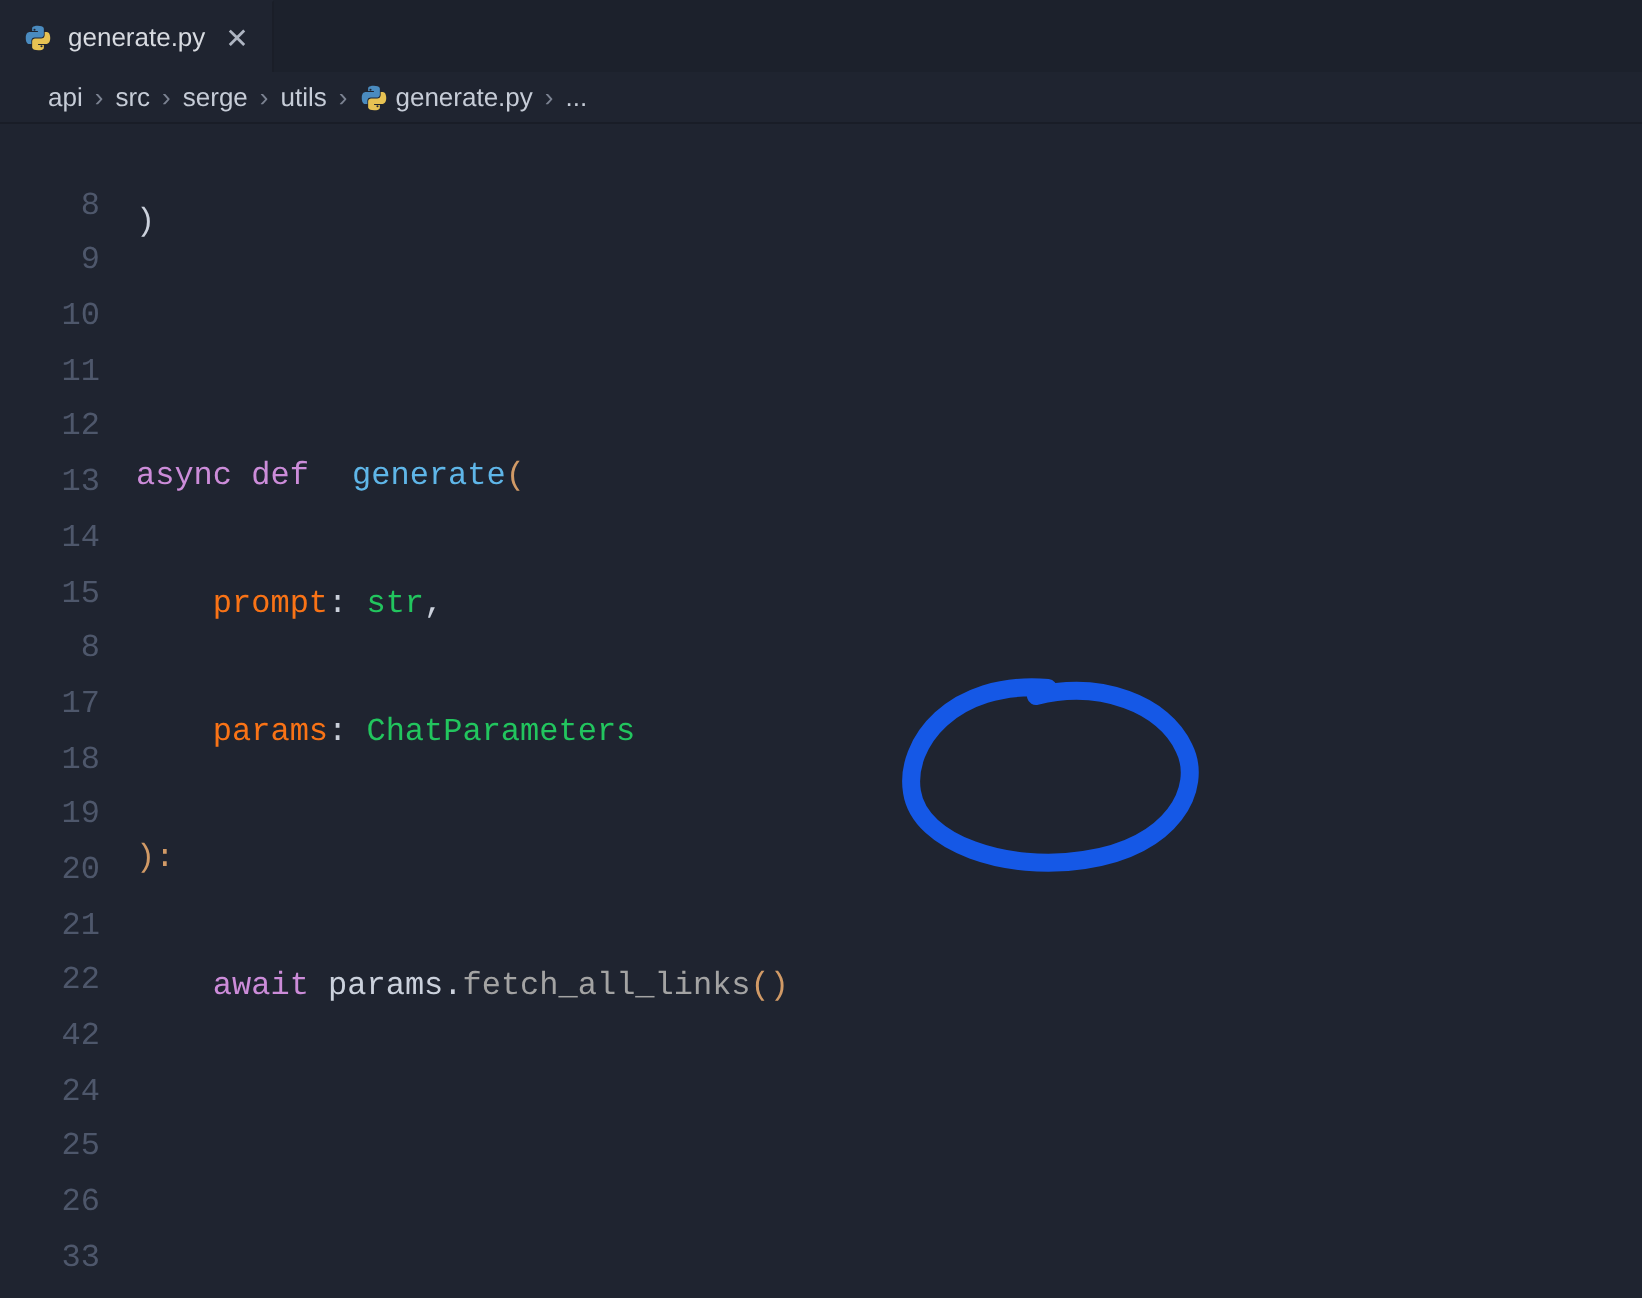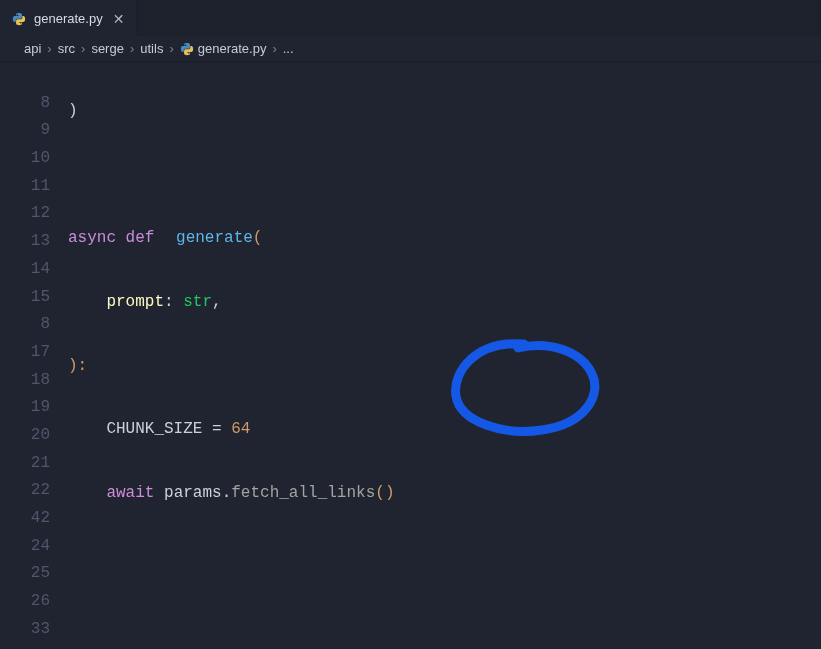--- a/index.html
+++ b/index.html
@@ -82,21 +82,21 @@
 
   
   .kw   { color: #cc8cd9; } 
   .fn   { color: #5fb6e8; margin-left: 12px; } 
   .ty   { color: #22c55e; } 
   .var  { color: #cbd1dc; }
   .op   { color: #cbd1dc; }
   .punc { color: #cbd1dc; }
   .num  { color: #d19a66; }
   .call { color: #a3a3a3; }
-  .pn   { color: #fef9c3; text-align: right; } 
+  .pn   { color: #f97316; text-align: right; } 
   .par  { color: #d19a66; } 
 
   
   .annot {
     position: absolute;
     pointer-events: none;
     z-index: 50;
   }
 </style>
 </head>
@@ -159,22 +159,22 @@
     <div class="line">26</div>
     <div class="line">33</div>
     <div class="line">28</div>
   </div>
 
   <div class="code">
     <div class="line"><span class="punc">)</span></div>
     <div class="line"></div>
     <div class="line"><span class="kw">async</span><span class="kw"> def </span><span class="fn">generate</span><span class="par">(</span></div>
     <div class="line">    <span class="pn">prompt</span><span class="punc">: </span><span class="ty">str</span><span class="punc">,</span></div>
+    <div class="line">    <span class="pn">params</span><span class="punc">: </span><span class="ty">ChatParameters</span></div>
     <div class="line"><span class="par">):</span></div>
-    <div class="line">    <span class="var">CHUNK_SIZE</span><span class="op"> = </span><span class="num">64</span></div>
     <div class="line">    <span class="kw">await</span><span> </span><span class="var">params</span><span class="punc">.</span><span class="call">fetch_all_links</span><span class="par">()</span></div>
     <div class="line"></div>
     
     
     
     
     
     
     
     

